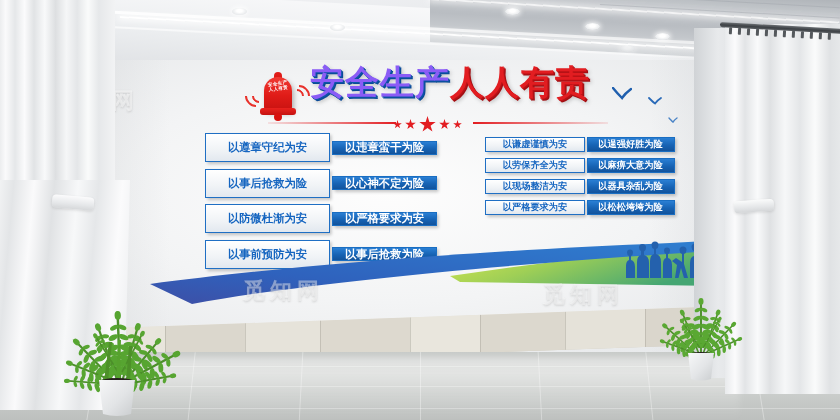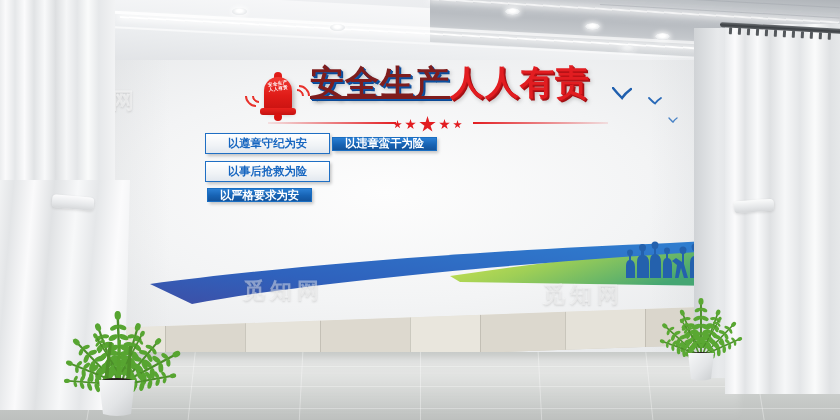--- a/index.html
+++ b/index.html
@@ -141,25 +141,24 @@
   
   .graphic { position:absolute; left:150px; top:55px; width:560px; height:260px; }
 
   
   .title-wrap { position:absolute; left:160px; top:10px; width:300px; height:50px; }
   .title-main {
     font-size:34px; font-weight:bold; letter-spacing:1px; line-height:1;
     white-space:nowrap;
   }
   .t-blue {
-    color:#7f1d1d;
+    color:#8b5cf6;
     text-shadow:
       1px 1px 0 #0d4f9c, 2px 2px 0 #0b4party, 2px 2px 3px rgba(0,0,0,.28),
       0 0 1px #ffffff;
-    text-decoration: underline;
   }
   .t-blue { text-shadow:1px 1px 0 #0d55a8, 2px 2px 0 #0a4a96, 3px 3px 4px rgba(0,0,0,.25); }
   .t-red {
     color:#e21d21;
     text-shadow:1px 1px 0 #b81216, 2px 2px 0 #a10f13, 3px 3px 4px rgba(0,0,0,.25);
   }
 
   
   .bell { position:absolute; left:108px; top:14px; width:40px; height:52px; }
   .bell-body {
@@ -230,21 +229,21 @@
   }
   .p-dark {
     color:#ffffff;
     background:linear-gradient(180deg,#2a7fd4,#1763b4 55%,#12539c);
     border:1.6px solid #1a6ec2;
   }
 
   
   .groupA { left:55px; top:78px; }
   .groupA .panel-row { margin-bottom:6.5px; }
-  .groupA .p-light { width:125px; height:21px; font-size:11.3px; }
+  .groupA .p-light { width:125px; height:29px; font-size:11.3px; }
   .groupA .p-dark  { width:105px; height:14px; font-size:11.3px; margin-left:2px; }
 
   
   .groupB { left:335px; top:82px; }
   .groupB .panel-row { margin-bottom:6px; }
   .groupB .p-light { width:100px; height:15px; font-size:9.2px; }
   .groupB .p-dark  { width:88px; height:15px; font-size:9.2px; margin-left:1.5px; }
 
   
   .wave-zone { position:absolute; left:0px; top:185px; width:580px; height:80px; }
@@ -372,26 +371,50 @@
       <path d="M1 1 C3 3, 4 4.5, 5 5 C6 3.5, 7.5 2, 9 1" stroke="#4a84c6" stroke-width="1.4" fill="none" stroke-linecap="round"></path>
     </svg>
 
     <div class="panel-group groupA">
       <div class="panel-row">
         <div class="p-light">以遵章守纪为安</div>
         <div class="p-dark">以违章蛮干为险</div>
       </div>
       <div class="panel-row">
         <div class="p-light">以事后抢救为险</div>
-      </div>
-      <div class="panel-row">
+        <div class="p-dark">以心神不定为险</div>
+      </div>
+      <div class="panel-row">
+        <div class="p-light">以防微杜渐为安</div>
         <div class="p-dark">以严格要求为安</div>
       </div>
+      <div class="panel-row">
+        <div class="p-light">以事前预防为安</div>
+        <div class="p-dark">以事后抢救为险</div>
+      </div>
     </div>
 
+    <div class="panel-group groupB">
+      <div class="panel-row">
+        <div class="p-light">以谦虚谨慎为安</div>
+        <div class="p-dark">以逞强好胜为险</div>
+      </div>
+      <div class="panel-row">
+        <div class="p-light">以劳保齐全为安</div>
+        <div class="p-dark">以麻痹大意为险</div>
+      </div>
+      <div class="panel-row">
+        <div class="p-light">以现场整洁为安</div>
+        <div class="p-dark">以器具杂乱为险</div>
+      </div>
+      <div class="panel-row">
+        <div class="p-light">以严格要求为安</div>
+        <div class="p-dark">以松松垮垮为险</div>
+      </div>
+    </div>
 
     <div class="wave-zone">
       <svg class="wave-green" viewBox="0 0 280 50" preserveAspectRatio="none">
         <defs>
           <linearGradient id="gGreen" x1="0" y1="0" x2="1" y2="0.4">
             <stop offset="0%" stop-color="#d8e84e"></stop>
             <stop offset="45%" stop-color="#9fcf56"></stop>
             <stop offset="100%" stop-color="#45a673"></stop>
           </linearGradient>
         </defs>

